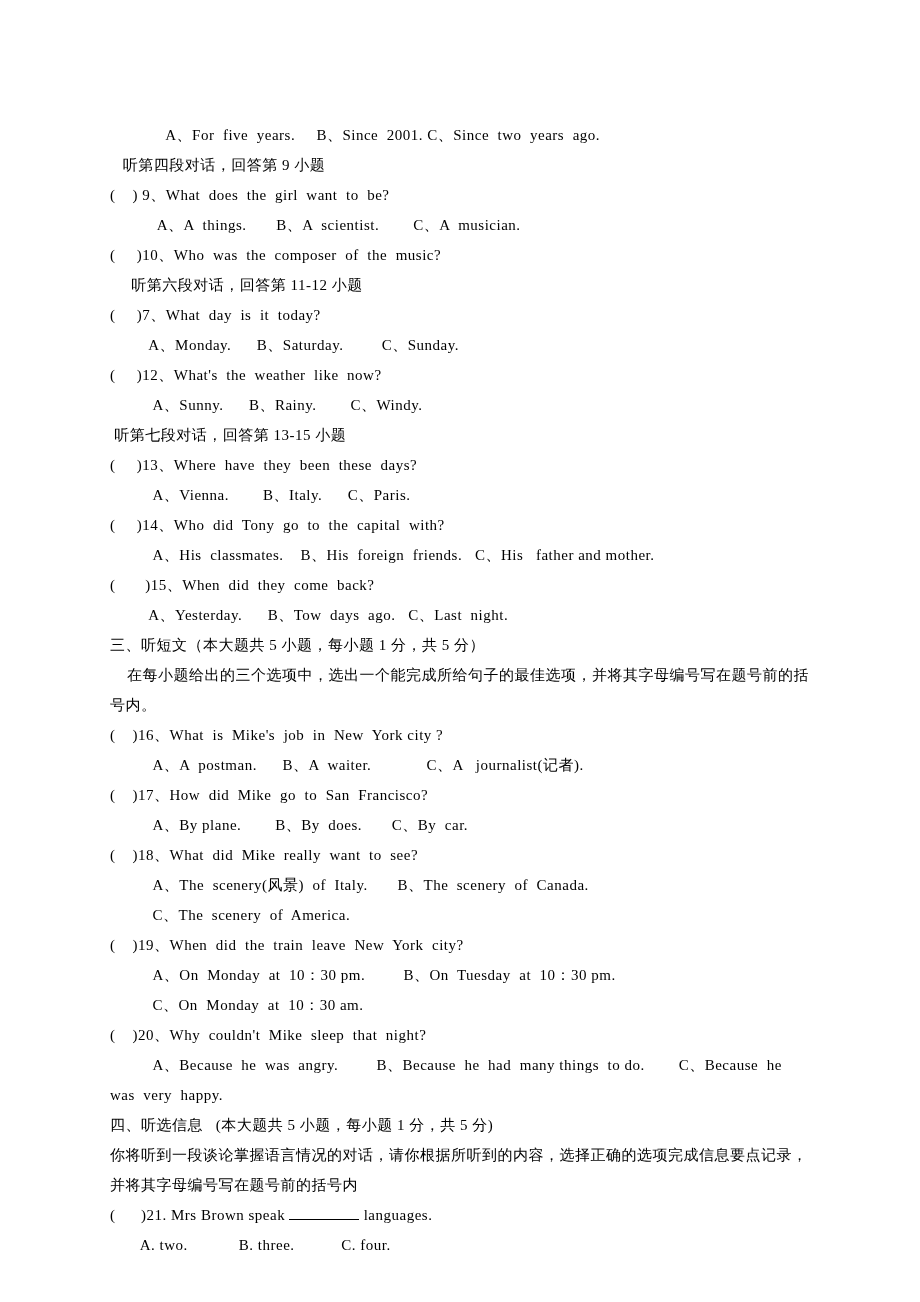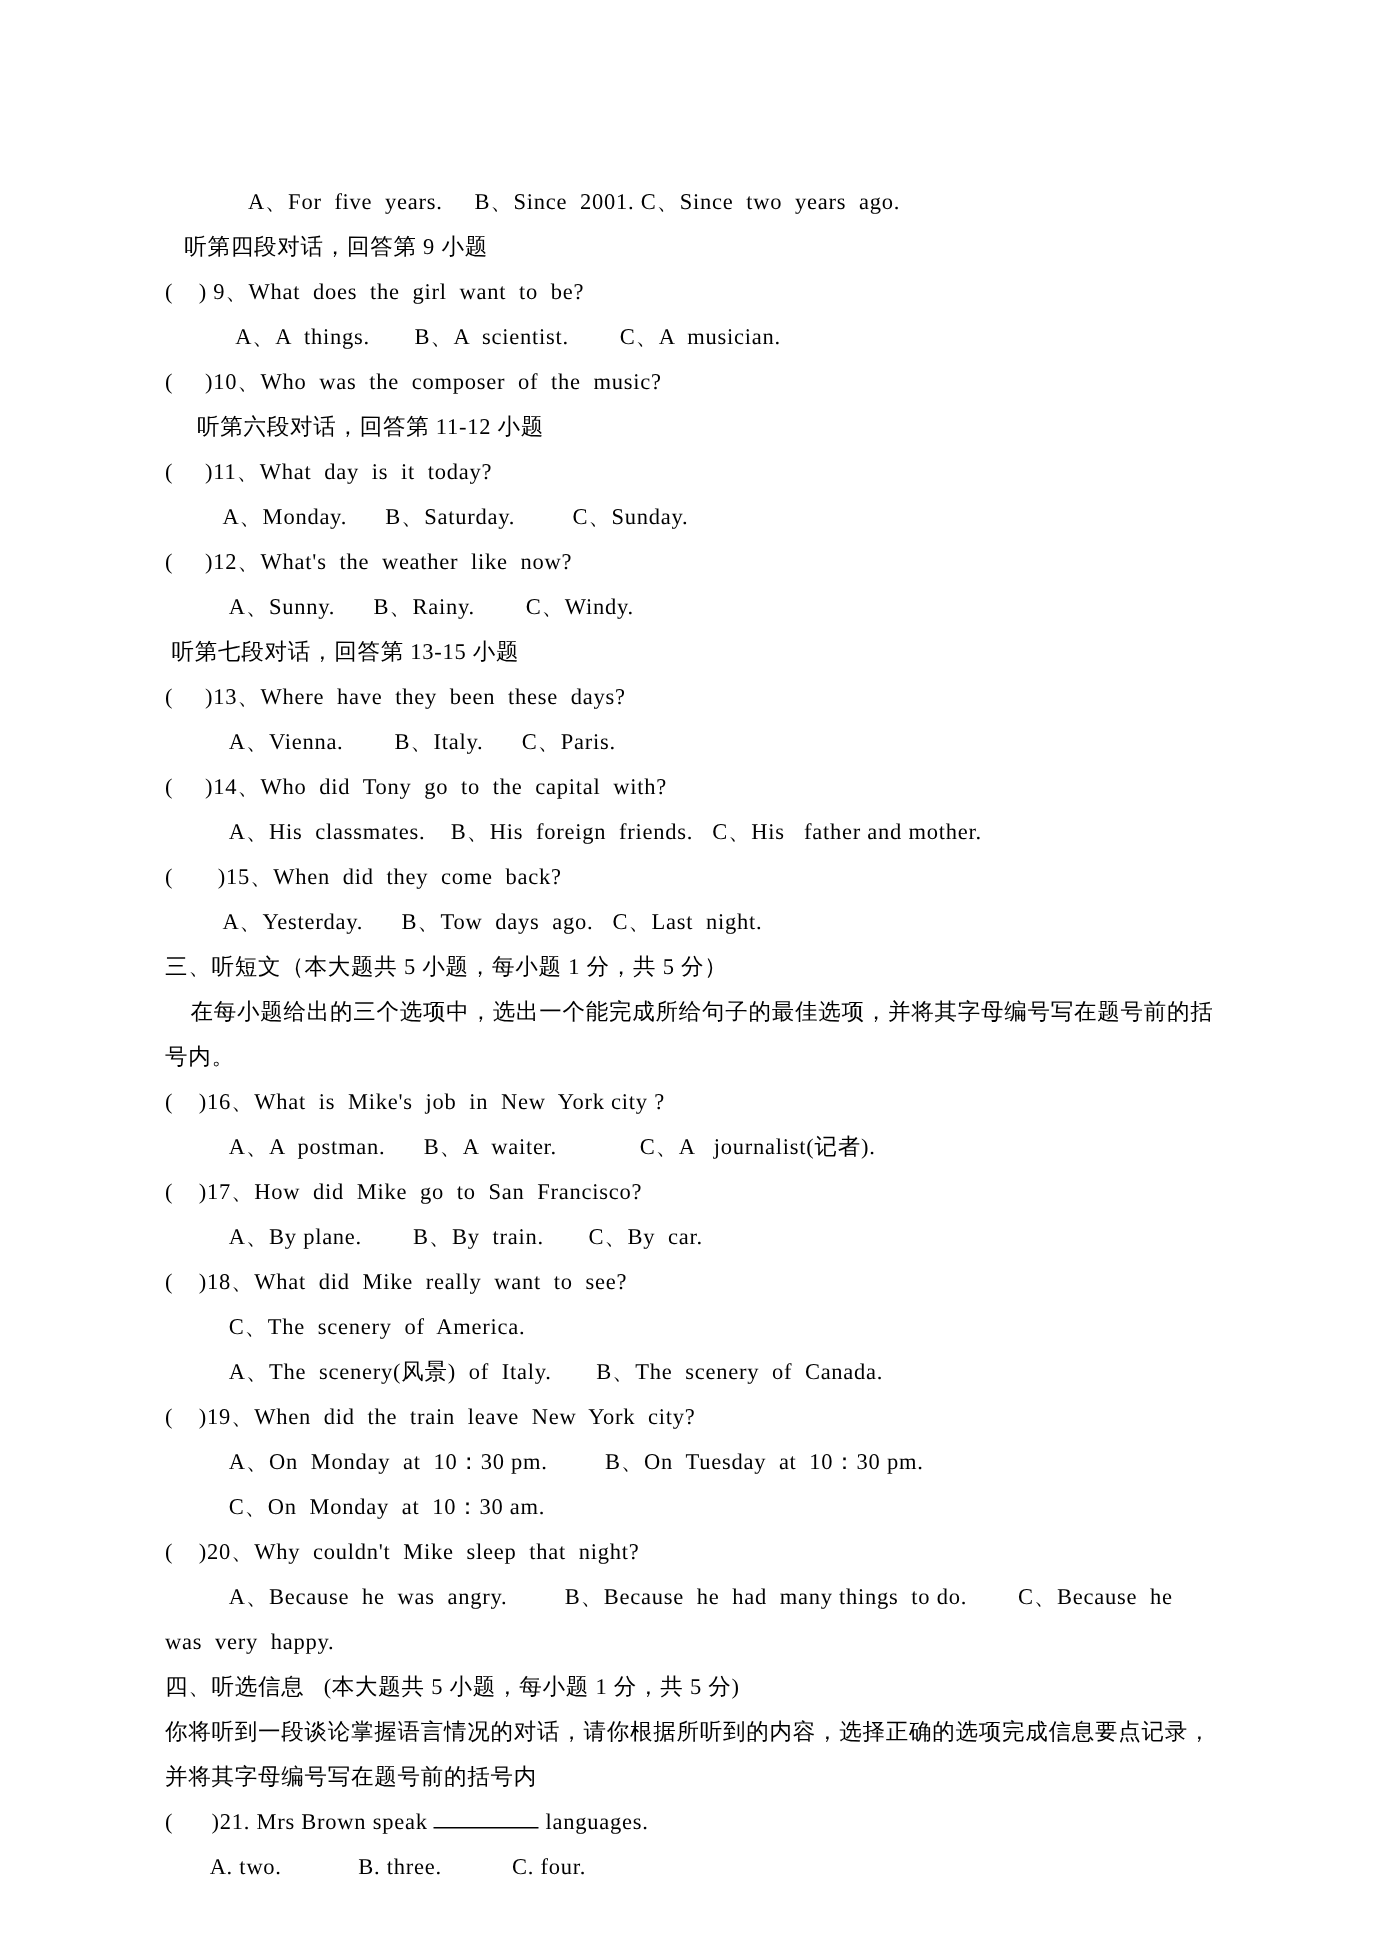--- a/index.html
+++ b/index.html
@@ -22,40 +22,40 @@
 </head>
 <body>
 
 <div class="page">
   <div class="line">             A、For  five  years.     B、Since  2001. C、Since  two  years  ago.</div>
   <div class="line">   听第四段对话，回答第 9 小题</div>
   <div class="line">(    ) 9、What  does  the  girl  want  to  be?</div>
   <div class="line">           A、A  things.       B、A  scientist.        C、A  musician.</div>
   <div class="line">(     )10、Who  was  the  composer  of  the  music?</div>
   <div class="line">     听第六段对话，回答第 11-12 小题</div>
-  <div class="line">(     )11、What  day  is  it  today?</div>
+  <div class="line">(     )7、What  day  is  it  today?</div>
   <div class="line">         A、Monday.      B、Saturday.         C、Sunday.</div>
   <div class="line">(     )12、What's  the  weather  like  now?</div>
   <div class="line">          A、Sunny.      B、Rainy.        C、Windy.</div>
   <div class="line"> 听第七段对话，回答第 13-15 小题</div>
   <div class="line">(     )13、Where  have  they  been  these  days?</div>
   <div class="line">          A、Vienna.        B、Italy.      C、Paris.</div>
   <div class="line">(     )14、Who  did  Tony  go  to  the  capital  with?</div>
   <div class="line">          A、His  classmates.    B、His  foreign  friends.   C、His   father and mother.</div>
   <div class="line">(       )15、When  did  they  come  back?</div>
   <div class="line">         A、Yesterday.      B、Tow  days  ago.   C、Last  night.</div>
   <div class="line">三、听短文（本大题共 5 小题，每小题 1 分，共 5 分）</div>
   <div class="line">    在每小题给出的三个选项中，选出一个能完成所给句子的最佳选项，并将其字母编号写在题号前的括号内。</div>
   <div class="line">(    )16、What  is  Mike's  job  in  New  York city ?</div>
   <div class="line">          A、A  postman.      B、A  waiter.             C、A   journalist(记者).</div>
   <div class="line">(    )17、How  did  Mike  go  to  San  Francisco?</div>
-  <div class="line">          A、By plane.        B、By  train.       C、By  car.</div>
+  <div class="line">          A、By plane.        B、By  does.       C、By  car.</div>
   <div class="line">(    )18、What  did  Mike  really  want  to  see?</div>
+  <div class="line">          A、The  scenery(风景)  of  Italy.       B、The  scenery  of  Canada.</div>
   <div class="line">          C、The  scenery  of  America.</div>
-  <div class="line">          A、The  scenery(风景)  of  Italy.       B、The  scenery  of  Canada.</div>
   <div class="line">(    )19、When  did  the  train  leave  New  York  city?</div>
   <div class="line">          A、On  Monday  at  10：30 pm.         B、On  Tuesday  at  10：30 pm.</div>
   <div class="line">          C、On  Monday  at  10：30 am.</div>
   <div class="line">(    )20、Why  couldn't  Mike  sleep  that  night?</div>
   <div class="line">          A、Because  he  was  angry.         B、Because  he  had  many things  to do.        C、Because  he  was  very  happy.</div>
   <div class="line">四、听选信息   (本大题共 5 小题，每小题 1 分，共 5 分)</div>
   <div class="line">你将听到一段谈论掌握语言情况的对话，请你根据所听到的内容，选择正确的选项完成信息要点记录，并将其字母编号写在题号前的括号内</div>
   <div class="line"><span>(      )21. Mrs Brown speak </span><span class="blank"></span><span> languages.</span></div>
   <div class="line">       A. two.            B. three.           C. four.</div>
 

